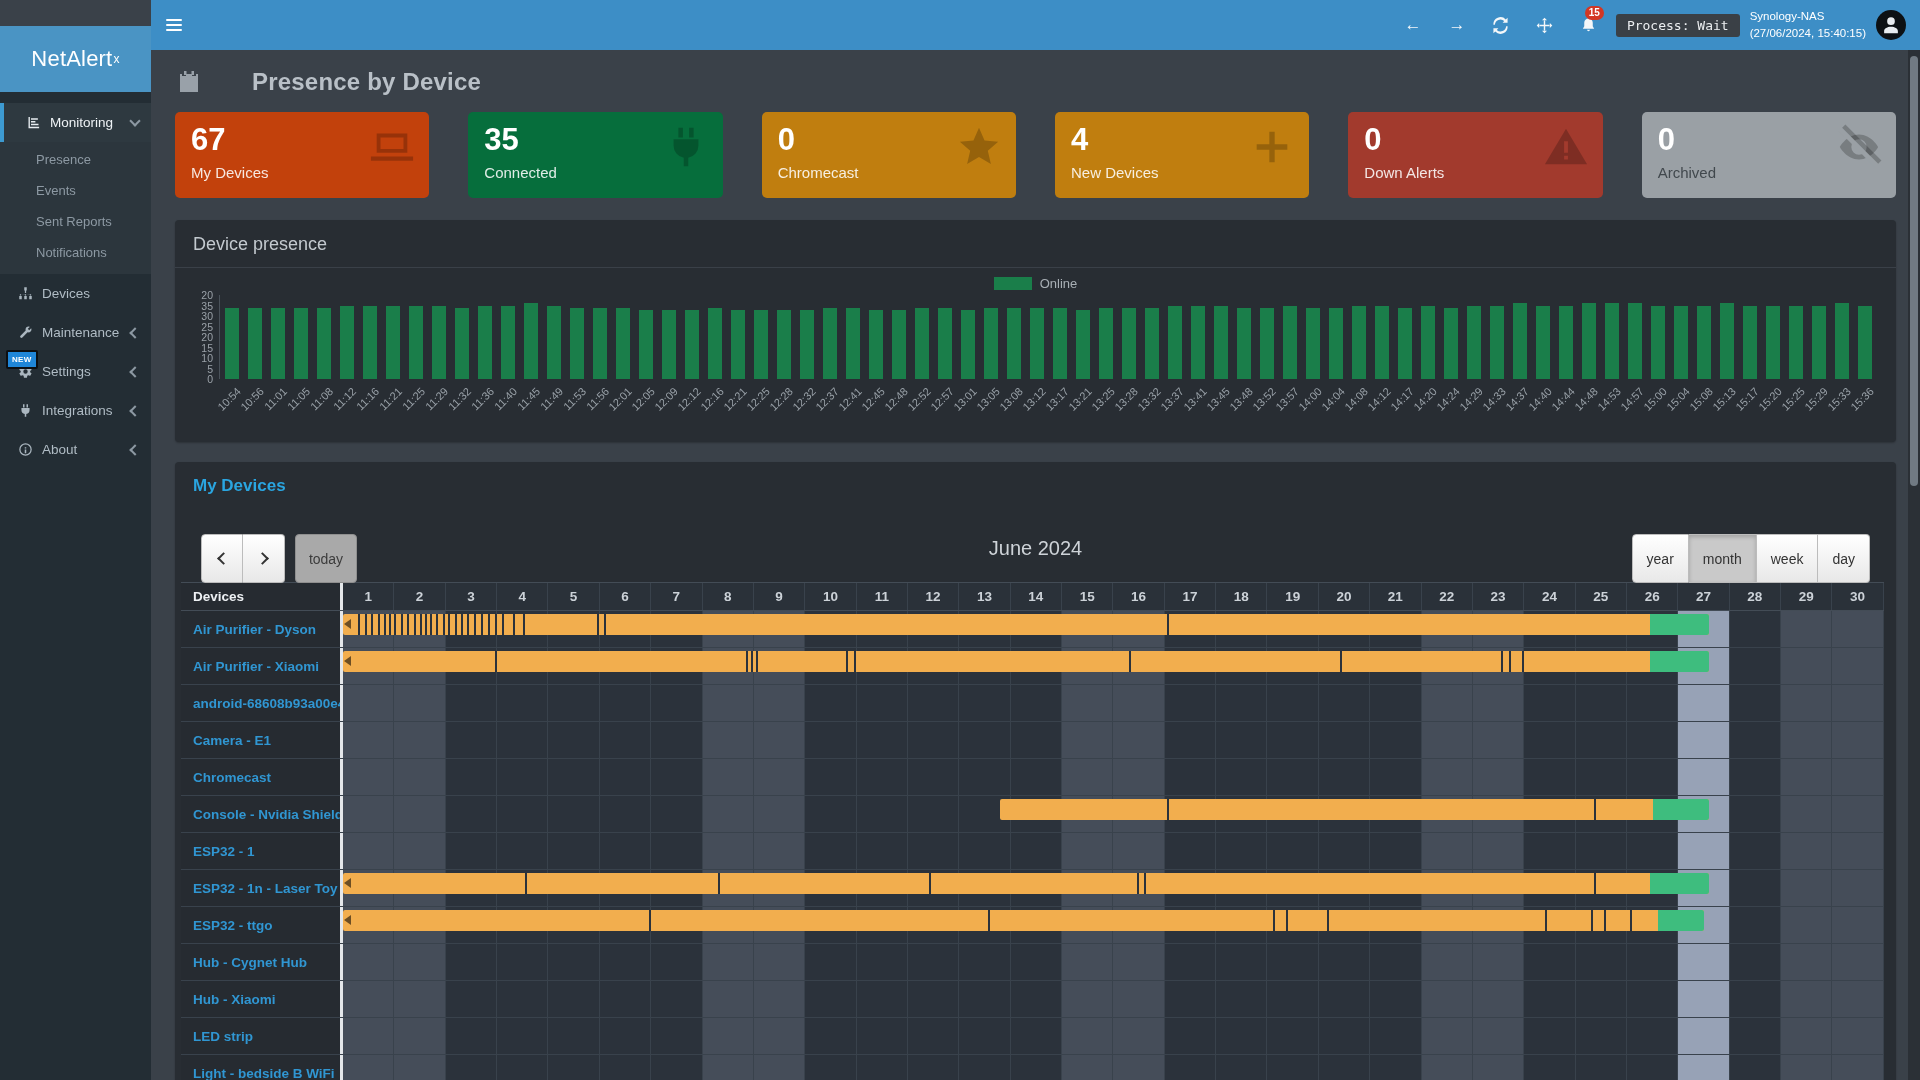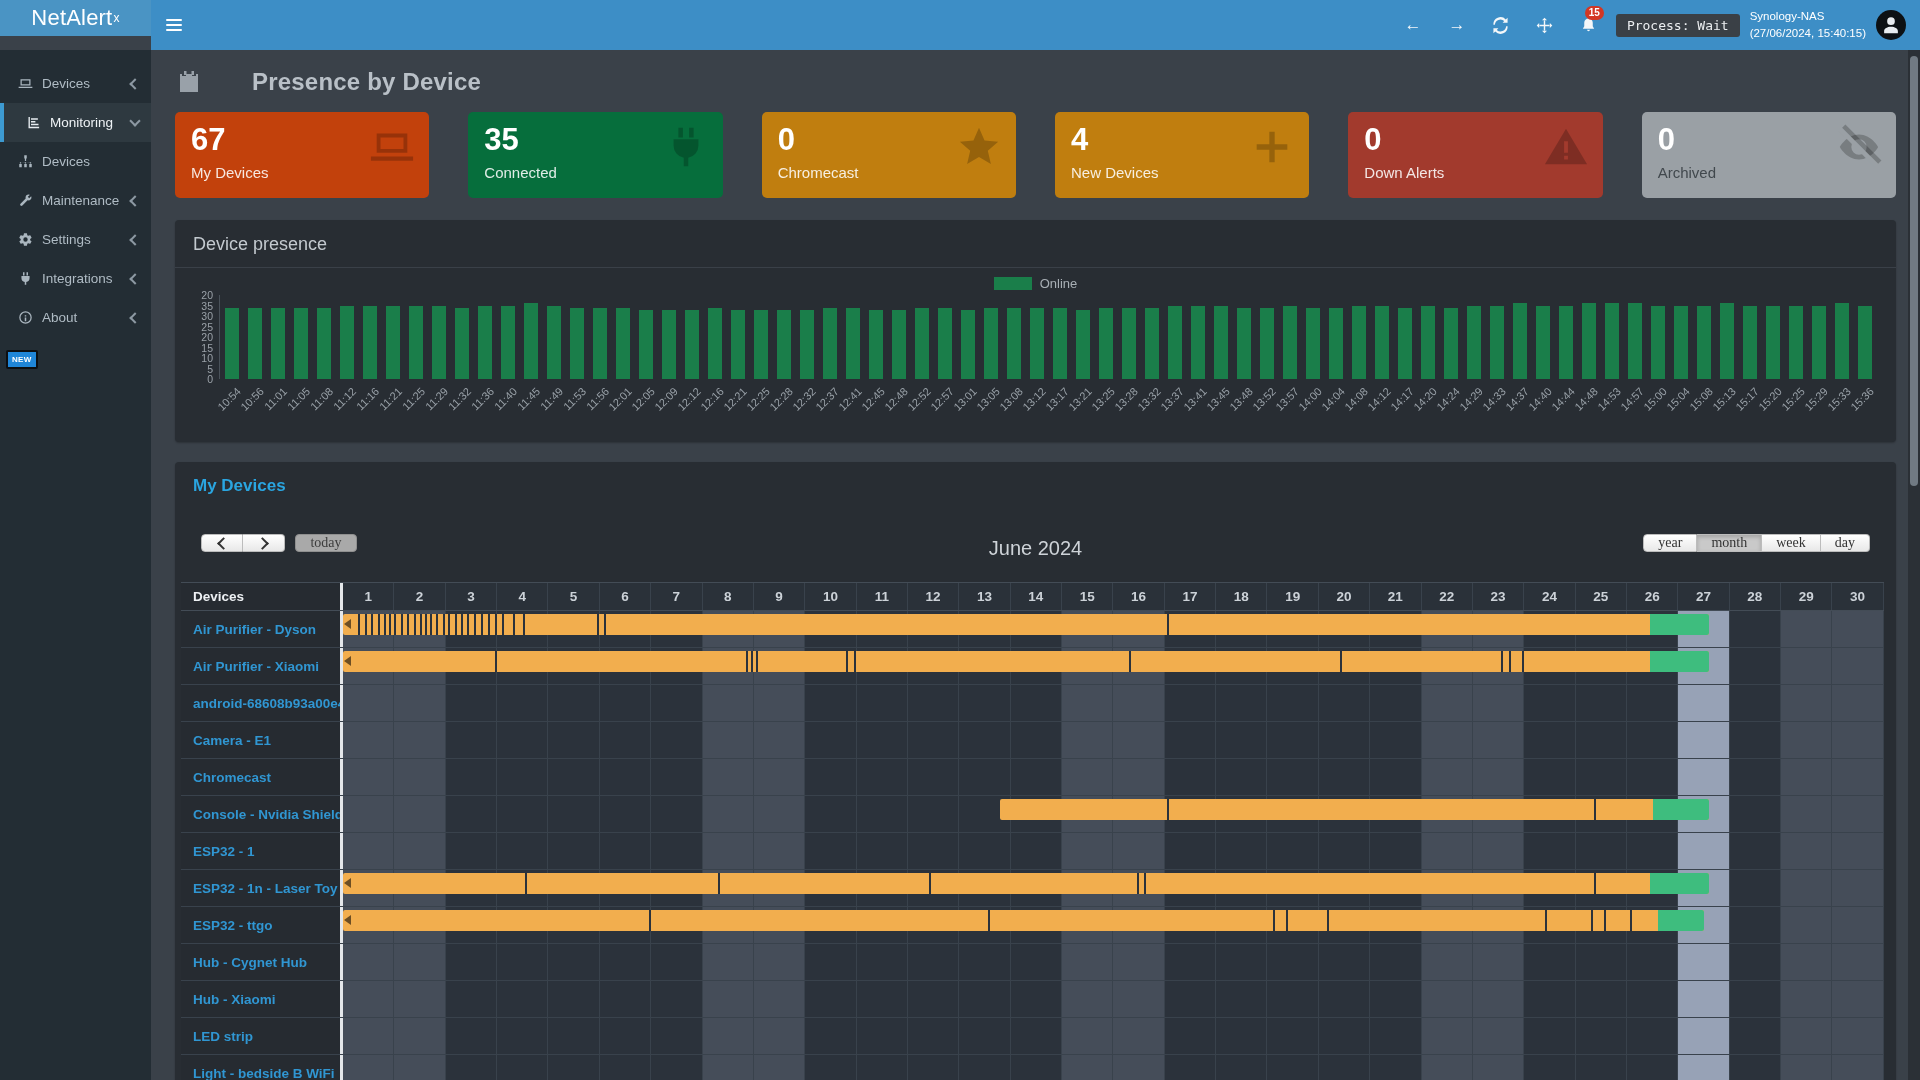--- a/index.html
+++ b/index.html
@@ -1,22 +1,22 @@
 <!DOCTYPE html>
 <html><head>
 <meta charset="utf-8">
 <style>
   * { margin:0; padding:0; box-sizing:border-box; }
   html,body { width:1920px; height:1080px; overflow:hidden; background:#3a4149;
               font-family:"Liberation Sans", sans-serif; }
 
   
   .navbar{position:absolute;left:0;top:0;width:1920px;height:50px;display:flex;z-index:50;}
-  .logo{width:151px;height:36px;background:#4a94c4;color:#fff;display:flex;align-items:center;justify-content:center;
-        font-size:22px;letter-spacing:.2px;} .logo sup{font-size:12px;margin-left:1px;}
+  .logo{width:151px;height:66px;background:#4a94c4;color:#fff;display:flex;align-items:center;justify-content:center;
+        font-size:22px;letter-spacing:.2px;margin-top:26px;} .logo sup{font-size:12px;margin-left:1px;}
   .nav-rest{flex:1;background:#3d8ec6;display:flex;align-items:center;}
   .hamburger{width:46px;height:50px;display:flex;flex-direction:column;justify-content:center;align-items:center;gap:3px;cursor:pointer;}
   .hamburger i{display:block;width:16px;height:2px;background:#fff;border-radius:1px;}
   .nav-spacer{flex:1;}
   .nav-right{display:flex;align-items:center;gap:10px;padding-right:14px;}
   .nav-ico{color:#f4f7f9;width:34px;height:50px;display:flex;align-items:center;justify-content:center;font-size:17px;cursor:pointer;position:relative;}
   .nav-ico svg{width:17px;height:17px;fill:#f4f7f9;}
   .badge{position:absolute;top:6px;right:2px;background:#d33724;color:#fff;font-size:10px;font-weight:bold;
          border-radius:7px;padding:1px 4px;line-height:1.2;}
   .proc-box{background:#3a4046;color:#eceff1;font-family:"DejaVu Sans Mono",monospace;font-size:13px;
@@ -71,22 +71,22 @@
   .bar{width:14px;background:#1a7e4a;}
   .xlabs{position:absolute;left:30px;top:88px;display:flex;}
   .xlab{position:relative;width:23px;height:52px;}
   .xlab span{position:absolute;top:2px;right:7px;transform-origin:100% 0;transform:rotate(-45deg);
              font-size:11px;color:#99a1a8;white-space:nowrap;}
 
   
   .devices-panel{height:660px;padding:14px 0 0 0;position:relative;}
   .section-title{color:#2aa5e0;font-size:17px;font-weight:bold;padding:0 18px;display:inline-block;cursor:pointer;}
   .cal-toolbar{position:relative;height:36px;margin:38px 18px 12px 18px;}
-  .btn{background:linear-gradient(#ffffff,#e8e8e8);border:1px solid #bcbcbc;color:#333;font-size:14px;height:18px;
-       display:inline-flex;align-items:center;justify-content:center;cursor:pointer;font-family:Liberation Serif, serif;}
+  .btn{background:linear-gradient(#ffffff,#e8e8e8);border:1px solid #bcbcbc;color:#333;font-size:14px;height:49px;
+       display:inline-flex;align-items:center;justify-content:center;cursor:pointer;}
   .nav-group{position:absolute;left:8px;top:0;display:flex;}
   .btn.nav-prev{width:42px;border-radius:4px 0 0 4px;}
   .btn.nav-next{width:42px;border-radius:0 4px 4px 0;border-left:none;}
   .btn.today{margin-left:10px;width:62px;border-radius:4px;background:#a9a9a9;color:#3c3c3c;border-color:#8f8f8f;}
   .cal-chev{width:9px;height:9px;border-right:2px solid #333;border-bottom:2px solid #333;}
   .cal-chev.l{transform:rotate(135deg);margin-left:3px;}
   .cal-chev.r{transform:rotate(-45deg);margin-right:3px;}
   .cal-title{position:absolute;left:0;right:0;top:3px;text-align:center;color:#ced3d8;font-size:20px;}
   .view-group{position:absolute;right:8px;top:0;display:flex;}
   .view-group .btn{padding:0 14px;border-radius:0;border-left:none;}
@@ -178,20 +178,26 @@
         </svg>
         <span class="lbl">Devices</span>
         <span class="chev left"></span>
       </div>
       <div class="side-item active">
         <svg class="ic" viewBox="0 0 24 24">
           <path d="M4 3h2.2v15.8H21V21H4zM8 5h11v2.4H8zM8 9.5h7v2.4H8zM8 14h12v2.4H8z"></path>
         </svg>
         <span class="lbl">Monitoring</span>
         <span class="chev down"></span>
+      </div>
+      <div class="submenu">
+        <div class="sub-item">Presence</div>
+        <div class="sub-item">Events</div>
+        <div class="sub-item">Sent Reports</div>
+        <div class="sub-item">Notifications</div>
       </div>
       <div class="side-item">
         <svg class="ic" viewBox="0 0 24 24">
           <path d="M10 2h4v5h-4zM2 16h4v5H2zM10 16h4v5h-4zM18 16h4v5h-4zM11 7h2v4h-2zM3 13h18v2h-2v-2.001L13 13v2h-2v-2.001L5 13v2H3z"></path>
         </svg>
         <span class="lbl">Devices</span>
       </div>
       <div class="side-item">
         <svg class="ic" viewBox="0 0 24 24">
           <path d="M21.5 7.2c0 2.6-2.1 4.7-4.7 4.7-.5 0-1-.1-1.5-.2L7 20a2.1 2.1 0 0 1-3-3l8.3-8.3c-.2-.5-.2-1-.2-1.5C12.1 4.6 14.2 2.5 16.8 2.5c.7 0 1.4.2 2 .5l-3.1 3.1 2.2 2.2 3.1-3.1c.3.6.5 1.3.5 2z"></path>

